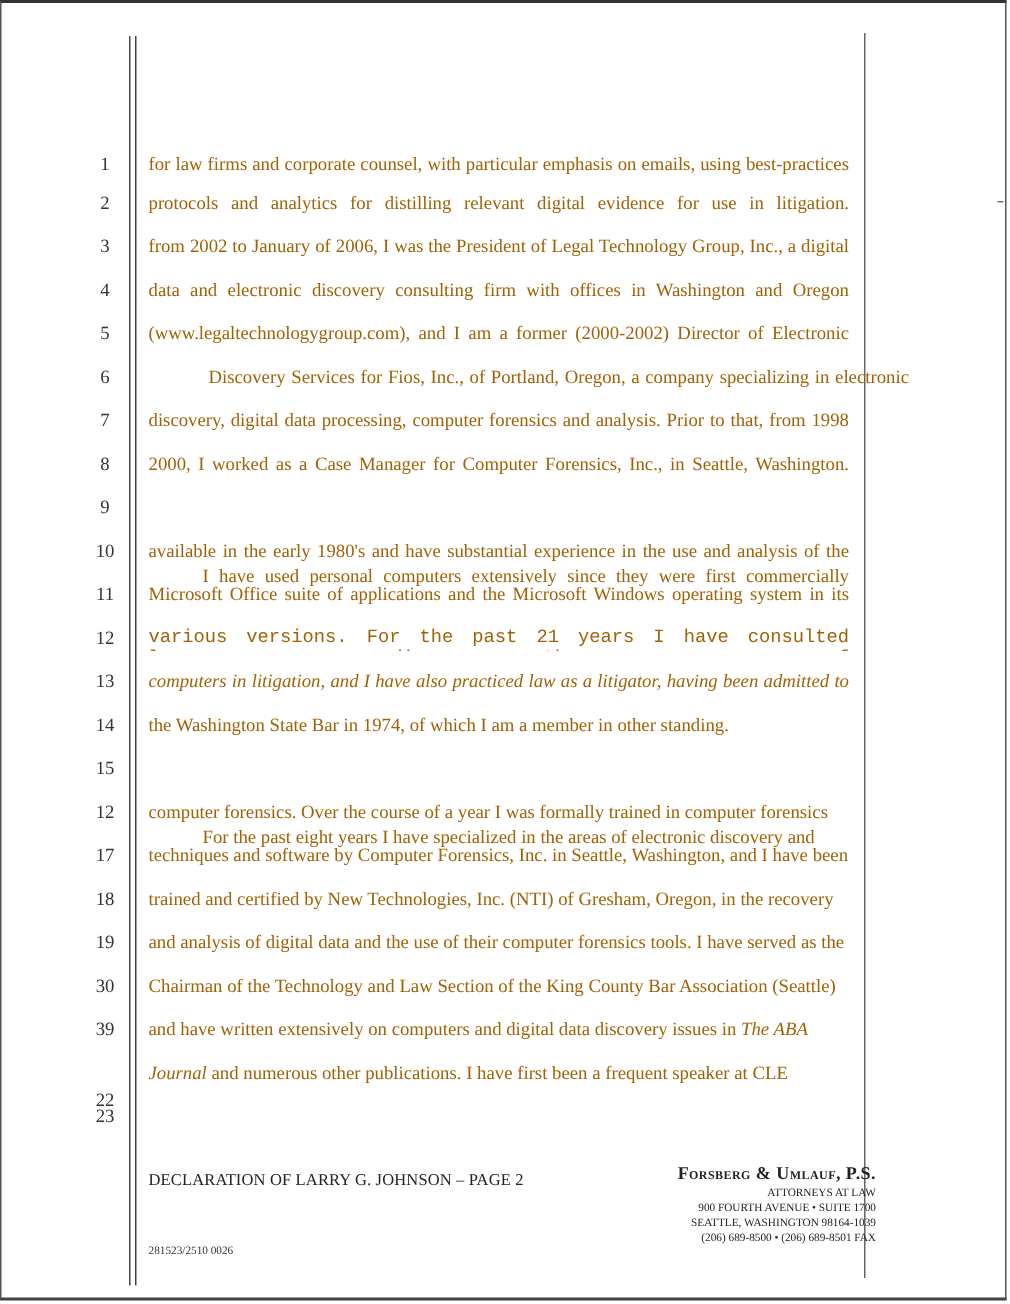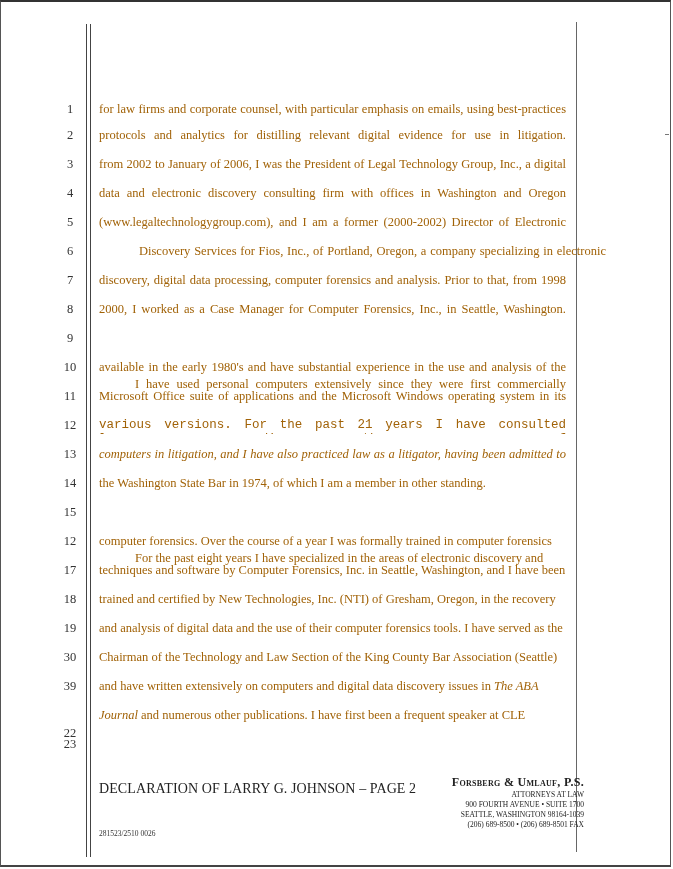--- a/index.html
+++ b/index.html
@@ -16,21 +16,21 @@
   .lnum {
     position: absolute; left: 60px; width: 20px; text-align: center;
     font-size: 12.5px; color: #333;
   }
   .tline {
     position: absolute; left: 99px; width: 467px; font-size: 12.5px;
     white-space: nowrap; color: #a16207;
   }
   .justify { text-align: justify; text-align-last: justify; white-space: normal; height: 16px; overflow: hidden; }
   .indent { text-indent: 36px; margin-top: 46px; }
-  .footer-left { position: absolute; left: 99px; top: 781px; font-size: 14px; letter-spacing: 0.1px; color: #222; }
+  .footer-left { position: absolute; left: 99px; top: 781px; font-size: 11px; letter-spacing: 0.1px; color: #222; }
   .footer-code { position: absolute; left: 99px; top: 829px; font-size: 7.5px; color: #333; }
   .firm { position: absolute; left: 424px; top: 775px; width: 160px; text-align: right; color: #222; }
   .firm-name { font-size: 12px; font-weight: bold; font-variant: small-caps; letter-spacing: 0.3px; }
   .firm-sub { font-size: 7.5px; line-height: 10px; }
   .tick { position: absolute; left: 665px; top: 134px; width: 4px; height: 1px; background: #777; }
   em { font-style: italic; }
 </style>
 </head>
 <body>
 

